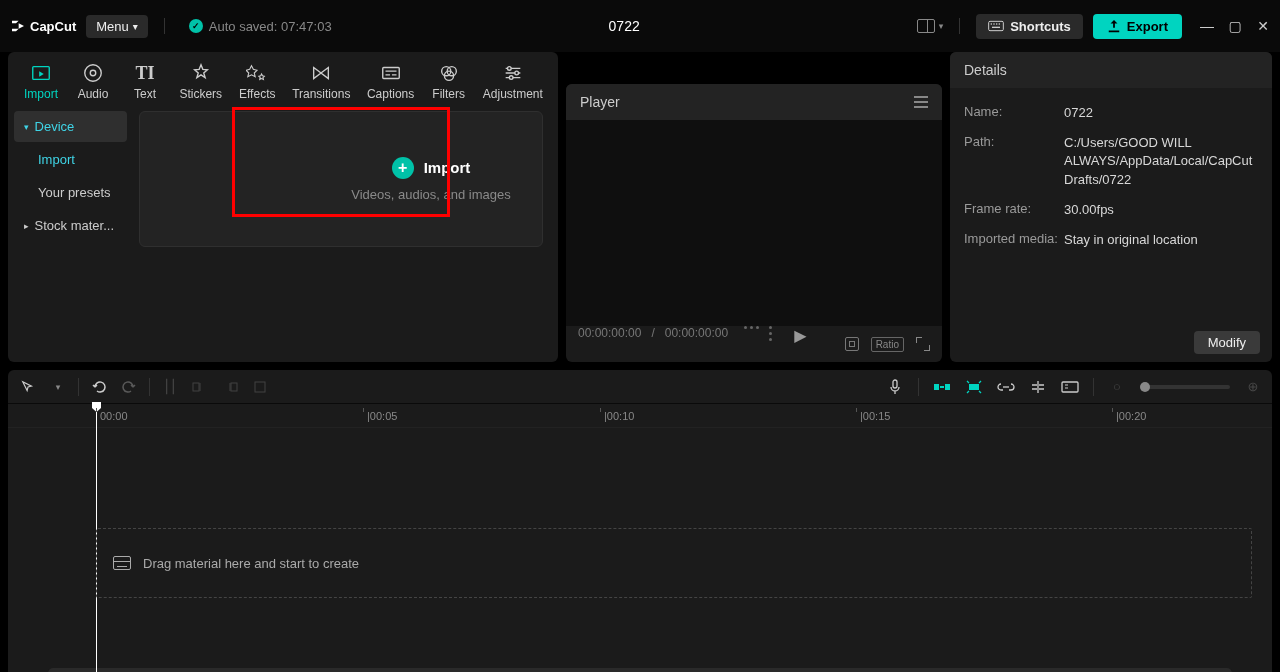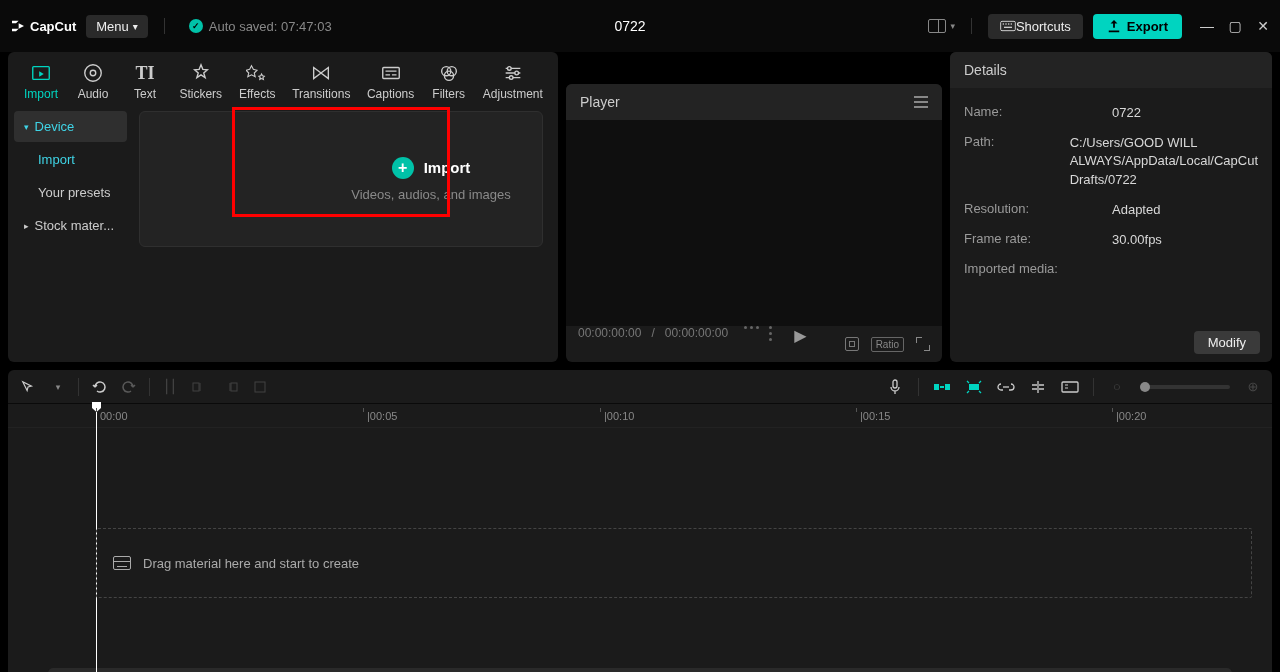--- a/index.html
+++ b/index.html
@@ -11,21 +11,21 @@
 .menu-btn { background: #2a2a2a; color: #eee; padding: 4px 10px; border-radius: 4px; display: flex; align-items: center; gap: 4px; font-size: 13px; cursor: pointer; }
 .menu-btn .chev { font-size: 10px; }
 .autosave { display: flex; align-items: center; gap: 6px; color: #888; font-size: 13px; margin-left: 8px; }
 .autosave-icon { width: 14px; height: 14px; background: #00c2a8; border-radius: 50%; display: flex; align-items: center; justify-content: center; color: #000; font-size: 9px; font-weight: bold; }
 .title-divider-l { width: 1px; height: 16px; background: #333; margin: 0 6px; }
 .project-title { flex: 1; text-align: center; color: #fff; font-size: 14px; font-weight: 500; }
 .title-right { display: flex; align-items: center; gap: 10px; }
 .layout-icon { width: 18px; height: 14px; border: 1px solid #888; border-radius: 2px; position: relative; cursor: pointer; }
 .layout-icon::after { content: ""; position: absolute; right: 0; top: 0; bottom: 0; width: 6px; border-left: 1px solid #888; }
 .layout-drop { font-size: 9px; color: #888; margin-left: -6px; }
-.shortcuts-btn { background: #2a2a2a; color: #eee; padding: 5px 12px; border-radius: 4px; display: flex; align-items: center; font-size: 13px; cursor: pointer; }
+.shortcuts-btn { background: #2a2a2a; color: #eee; padding: 5px 12px; border-radius: 4px; display: flex; align-items: center; gap: 6px; font-size: 13px; cursor: pointer; font-weight: bold; }
 .shortcuts-btn svg { width: 16px; height: 12px; }
 .export-btn { background: #00d4c0; color: #000; padding: 5px 14px; border-radius: 4px; display: flex; align-items: center; gap: 6px; font-weight: 600; font-size: 13px; cursor: pointer; }
 .export-btn svg { width: 14px; height: 14px; }
 .win-controls { display: flex; gap: 14px; margin-left: 8px; }
 .win-controls span { width: 14px; height: 14px; display: flex; align-items: center; justify-content: center; color: #ccc; cursor: pointer; font-size: 14px; }
 
 .main-row { display: flex; height: 310px; gap: 8px; padding: 0 8px; }
 
 .left-panel { width: 550px; background: #1b1b1b; border-radius: 6px; display: flex; flex-direction: column; }
 .tab-strip { display: flex; padding: 6px 8px 0; gap: 2px; }
@@ -60,21 +60,21 @@
 .player-right { margin-left: auto; display: flex; gap: 12px; align-items: center; color: #888; font-size: 11px; }
 .ratio-box { border: 1px solid #666; padding: 1px 4px; border-radius: 2px; font-size: 10px; cursor:pointer;}
 .sq-icon { width:14px; height:14px; border:1px solid #777; border-radius:2px; position:relative; cursor:pointer; }
 .fs-icon { width:14px; height:14px; position:relative; cursor:pointer; }
 .fs-icon::before, .fs-icon::after { content:""; position:absolute; width:5px; height:5px; border:1px solid #888; }
 .fs-icon::before { top:0; left:0; border-right:none; border-bottom:none; }
 .fs-icon::after { bottom:0; right:0; border-left:none; border-top:none; }
 
 .right-panel { width: 322px; background: #1b1b1b; border-radius: 6px; display: flex; flex-direction: column; }
 .details-body { padding: 10px 14px; flex: 1; overflow: hidden; }
-.detail-row { display: flex; padding: 6px 0; font-size: 13px; gap: 48px; }
+.detail-row { display: flex; padding: 6px 0; font-size: 13px; }
 .detail-label { width: 100px; color: #9a9a9a; }
 .detail-value { flex: 1; color: #d8d8d8; line-height: 1.4; }
 .modify-row { padding: 8px 12px; display:flex; justify-content:flex-end; }
 .modify-btn { background: #3a3a3a; color: #eee; padding: 4px 14px; border-radius: 4px; font-size: 13px; cursor: pointer; }
 
 .timeline-wrap { margin: 8px; background: #1b1b1b; border-radius: 6px; height: 312px; display: flex; flex-direction: column; }
 .timeline-toolbar { height: 34px; display: flex; align-items: center; padding: 0 10px; gap: 10px; border-bottom: 1px solid #0a0a0a; }
 .tb-left { display: flex; align-items: center; gap: 10px; }
 .tb-btn { color: #888; cursor: pointer; display: flex; align-items: center; justify-content: center; width: 20px; height: 20px; }
 .tb-sep { width: 1px; height: 18px; background: #333; }
@@ -289,29 +289,26 @@
     <div class="details-body">
       <div class="detail-row">
           <span class="detail-label">Name:</span>
           <span class="detail-value">0722</span>
         </div>
       <div class="detail-row">
           <span class="detail-label">Path:</span>
           <span class="detail-value">C:/Users/GOOD WILL ALWAYS/AppData/Local/CapCut Drafts/0722</span>
         </div>
       <div class="detail-row">
-          <span class="detail-label">Resolution:</span>
-          <span class="detail-value">Adapted</span>
-        </div>
-      <div class="detail-row">
           <span class="detail-label">Frame rate:</span>
           <span class="detail-value">30.00fps</span>
         </div>
       <div class="detail-row">
           <span class="detail-label">Imported media:</span>
+          <span class="detail-value">Stay in original location</span>
         </div>
     </div>
     <div class="modify-row">
       <div class="modify-btn">Modify</div>
     </div>
   </div>
 </div>
 
 <div class="timeline-wrap">
   <div class="timeline-toolbar">

